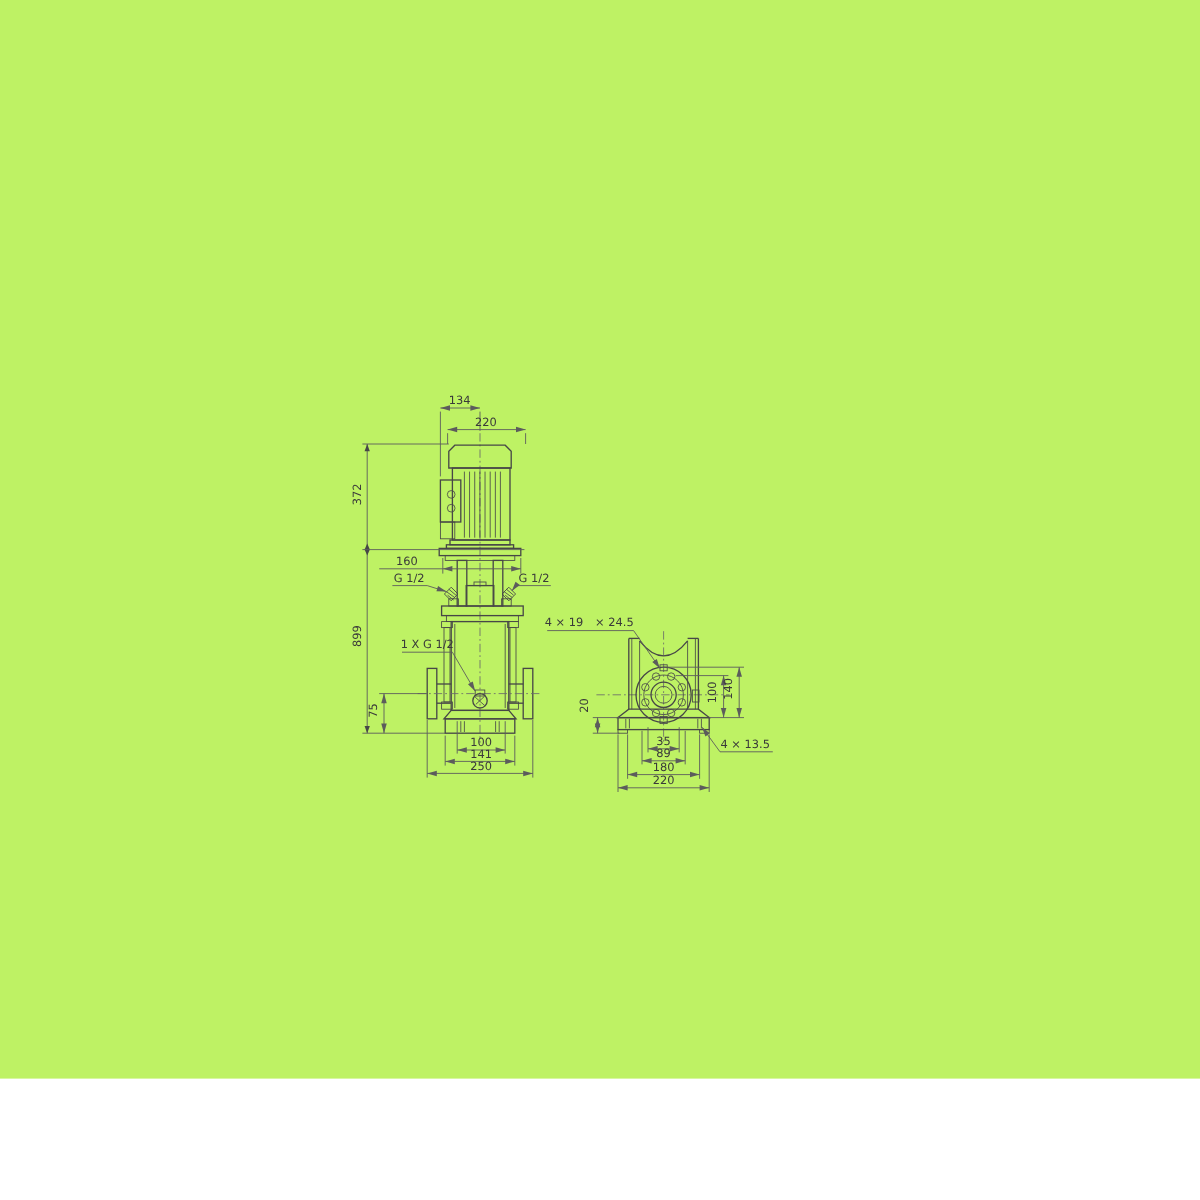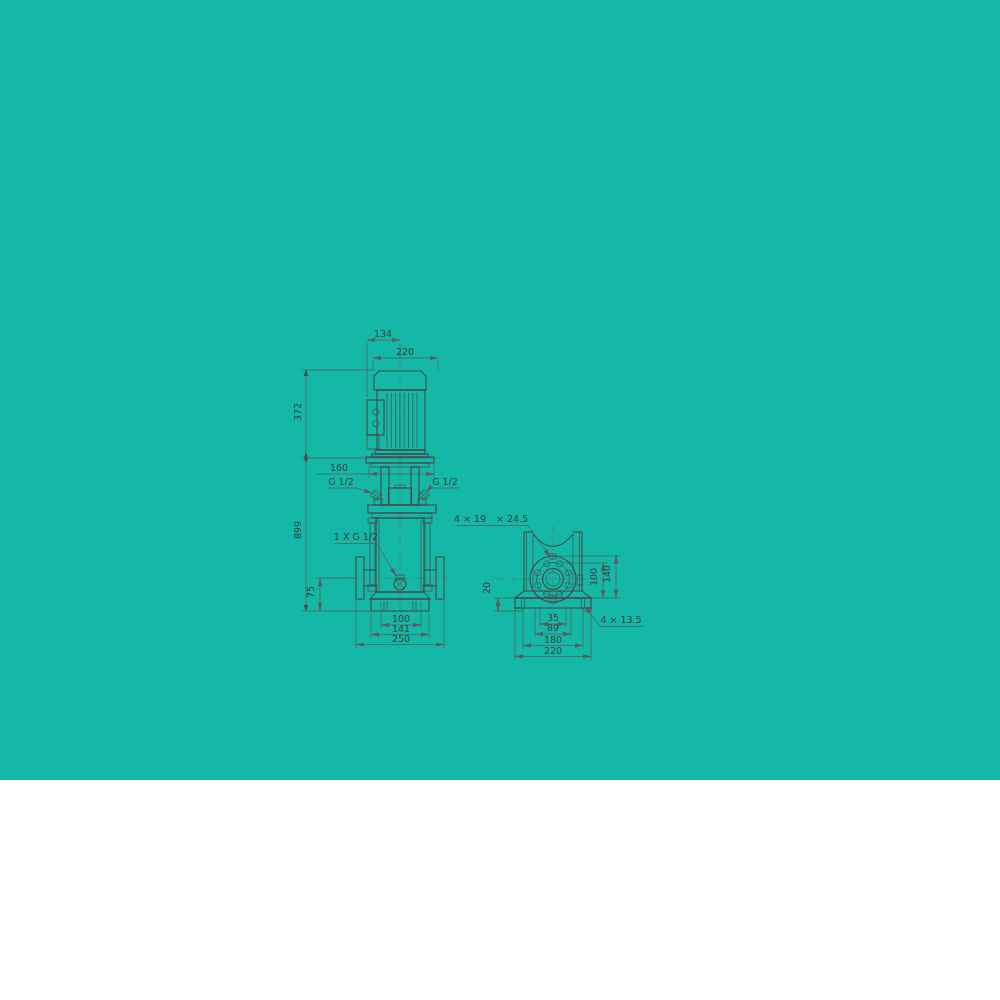--- a/index.html
+++ b/index.html
@@ -1,16 +1,16 @@
 <!DOCTYPE html>
 <html><head>
 <meta charset="utf-8">
 <style>
   html,body{margin:0;padding:0;background:#ffffff;}
-  .stage{position:relative;width:1000px;height:780px;background:#14b8a6;overflow:hidden;}
+  .stage{position:relative;width:1000px;height:899px;background:#bef264;overflow:hidden;}
   svg{display:block;}
   .t{font-family:"DejaVu Sans","Liberation Sans",sans-serif;font-size:9.5px;fill:#3a3a3a;}
   .obj{stroke:#474747;fill:none;stroke-width:1.1;}
   .obj2{stroke:#474747;fill:none;stroke-width:0.7;}
   .dim{stroke:#5c5c5c;fill:none;stroke-width:0.75;}
   .cl{stroke:#6a6a6a;fill:none;stroke-width:0.7;stroke-dasharray:7 2.5 1.5 2.5;}
   .fill{fill:#474747;stroke:none;}
 </style>
 </head>
 <body>

